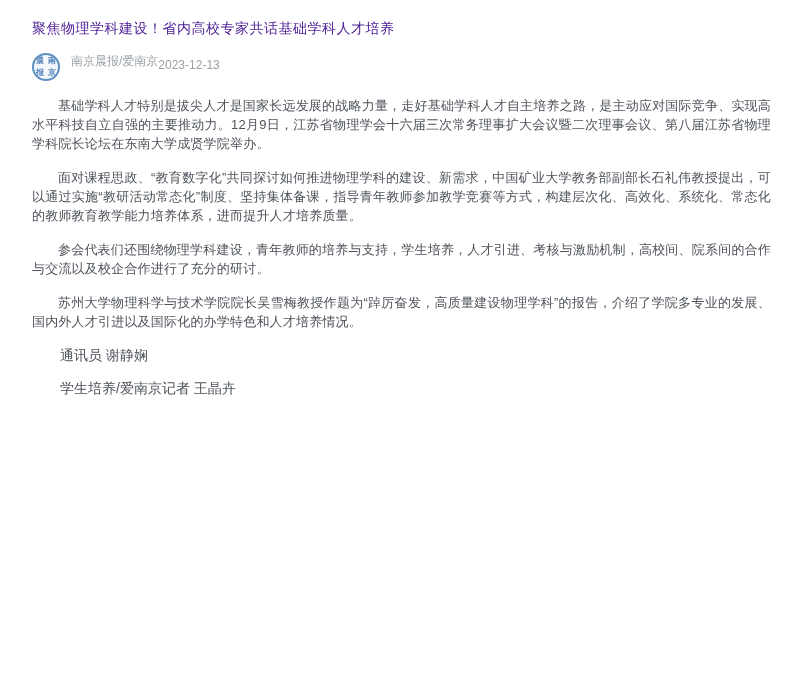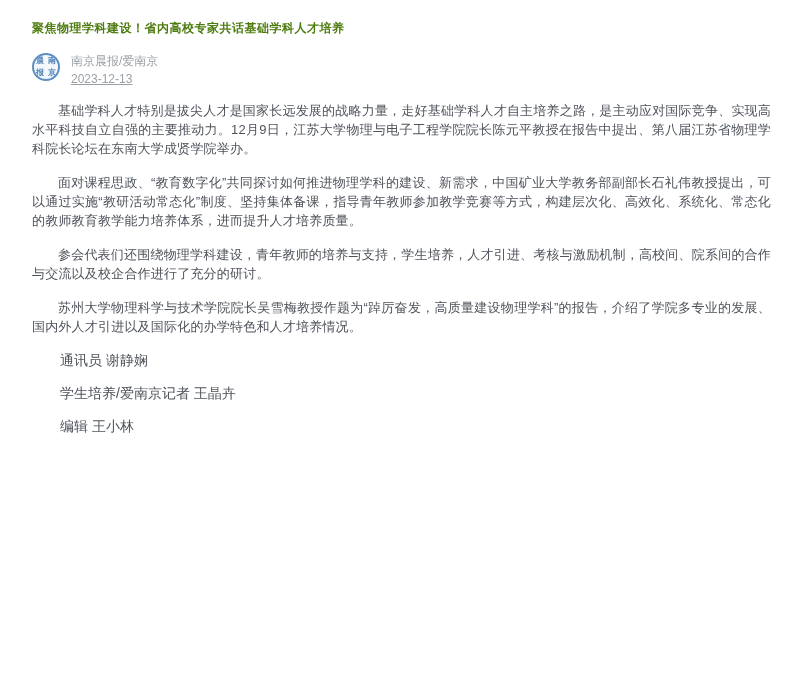--- a/index.html
+++ b/index.html
@@ -9,24 +9,24 @@
     font-family: "Liberation Sans", "DejaVu Sans", sans-serif;
   }
   .page {
     width: 799px;
     min-height: 686px;
     box-sizing: border-box;
     padding: 16px 28px 8px 32px;
     background: #ffffff;
   }
   .article-title {
-    font-size: 12px;
+    font-size: 14px;
     line-height: 24px;
-    font-weight: 700;
-    color: #4d7c0f;
+    font-weight: 400;
+    color: #4c1d95;
     margin: 0 0 13px 0;
     letter-spacing: 0.5px;
   }
   .meta {
     display: flex;
     align-items: flex-start;
     gap: 11px;
     margin-bottom: 15px;
   }
   .logo-seal {
@@ -41,32 +41,31 @@
     grid-template-columns: 1fr 1fr;
     grid-template-rows: 1fr 1fr;
     align-items: center;
     justify-items: center;
     font-size: 8px;
     line-height: 8px;
     font-weight: 700;
     overflow: hidden;
     flex: 0 0 auto;
   }
-  .meta-text { display: flex; flex-direction: column; }
+  .meta-text { display: flex; flex-direction: row; align-items: flex-end; }
   .source-name {
     font-size: 12px;
     line-height: 14px;
     color: #9aa0a6;
     margin: 1px 0 4px 0;
   }
   .source-date {
     font-size: 12px;
     line-height: 14px;
     color: #9aa0a6;
-    text-decoration: underline;
   }
   .body-paragraph {
     font-size: 13px;
     line-height: 19px;
     color: #4e535b;
     margin: 0 0 15px 0;
     text-indent: 2em;
     text-align: justify;
     letter-spacing: 0.2px;
   }
@@ -92,25 +91,24 @@
       <span>报</span>
       <span>京</span>
     </div>
     <div class="meta-text">
       <div class="source-name">南京晨报/爱南京</div>
       <div class="source-date">2023-12-13</div>
     </div>
   </div>
 
   <div>
-    <p class="body-paragraph">基础学科人才特别是拔尖人才是国家长远发展的战略力量，走好基础学科人才自主培养之路，是主动应对国际竞争、实现高水平科技自立自强的主要推动力。12月9日，江苏大学物理与电子工程学院院长陈元平教授在报告中提出、第八届江苏省物理学科院长论坛在东南大学成贤学院举办。</p>
+    <p class="body-paragraph">基础学科人才特别是拔尖人才是国家长远发展的战略力量，走好基础学科人才自主培养之路，是主动应对国际竞争、实现高水平科技自立自强的主要推动力。12月9日，江苏省物理学会十六届三次常务理事扩大会议暨二次理事会议、第八届江苏省物理学科院长论坛在东南大学成贤学院举办。</p>
     <p class="body-paragraph">面对课程思政、“教育数字化”共同探讨如何推进物理学科的建设、新需求，中国矿业大学教务部副部长石礼伟教授提出，可以通过实施“教研活动常态化”制度、坚持集体备课，指导青年教师参加教学竞赛等方式，构建层次化、高效化、系统化、常态化的教师教育教学能力培养体系，进而提升人才培养质量。</p>
     <p class="body-paragraph">参会代表们还围绕物理学科建设，青年教师的培养与支持，学生培养，人才引进、考核与激励机制，高校间、院系间的合作与交流以及校企合作进行了充分的研讨。</p>
     <p class="body-paragraph">苏州大学物理科学与技术学院院长吴雪梅教授作题为“踔厉奋发，高质量建设物理学科”的报告，介绍了学院多专业的发展、国内外人才引进以及国际化的办学特色和人才培养情况。</p>
   </div>
 
   <div>
     <p class="signature-line">通讯员 谢静娴</p>
     <p class="signature-line">学生培养/爱南京记者 王晶卉</p>
-    <p class="signature-line">编辑 王小林</p>
   </div>
 
 </div>
 
 </body></html>

